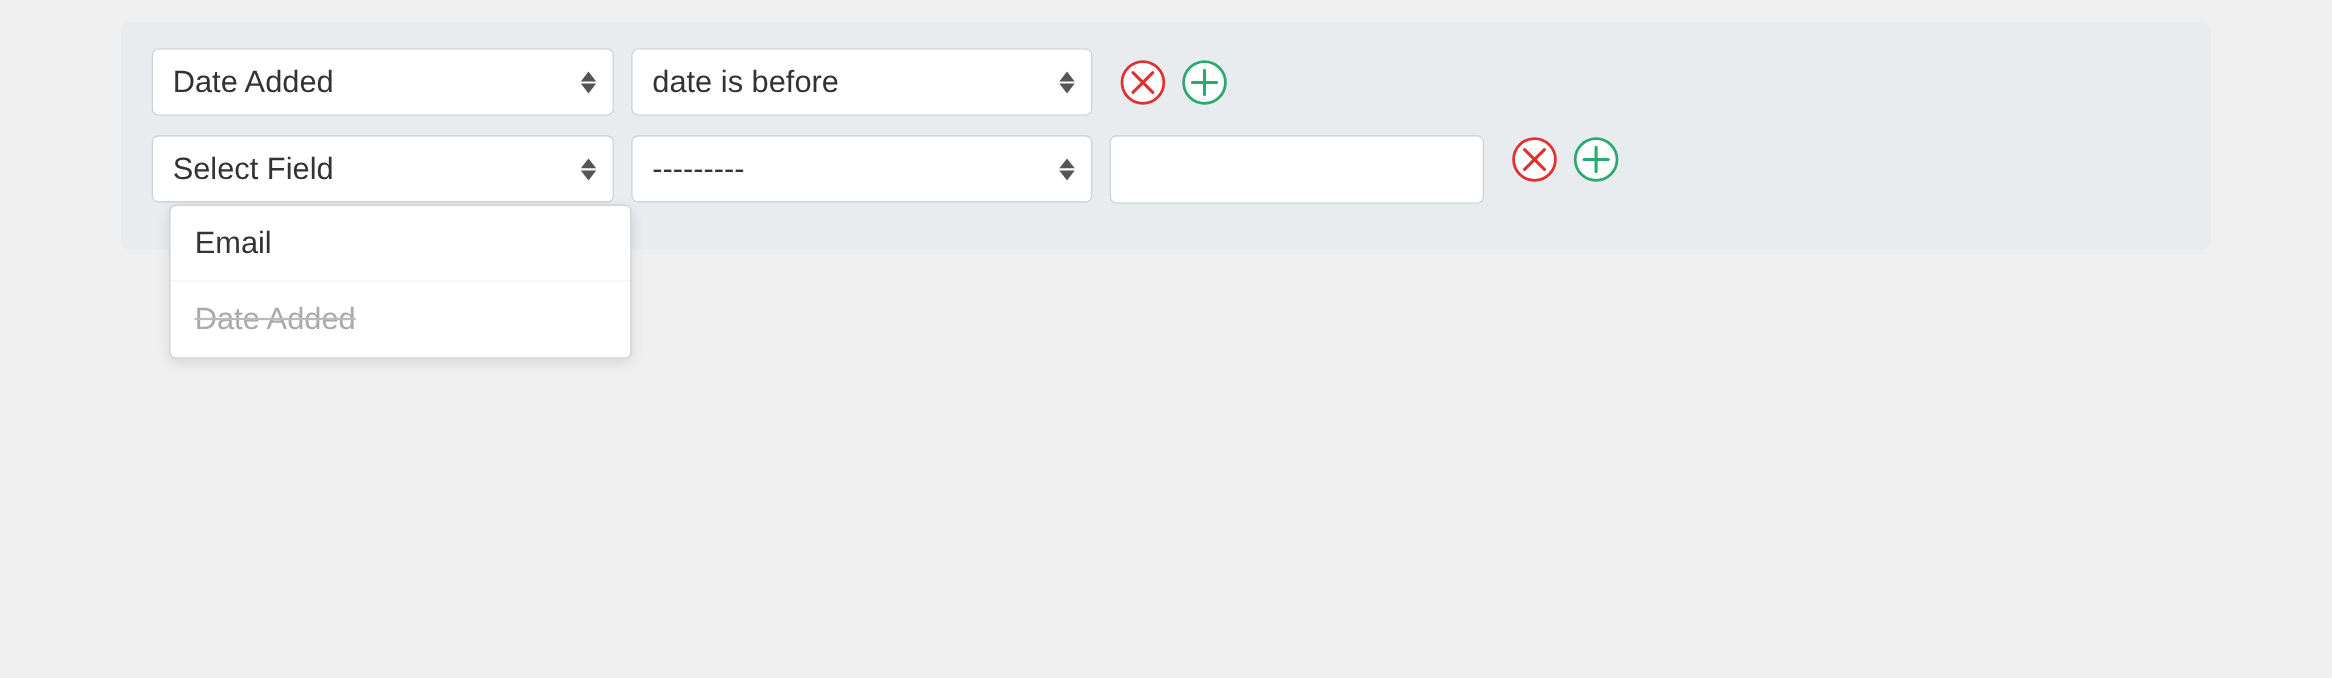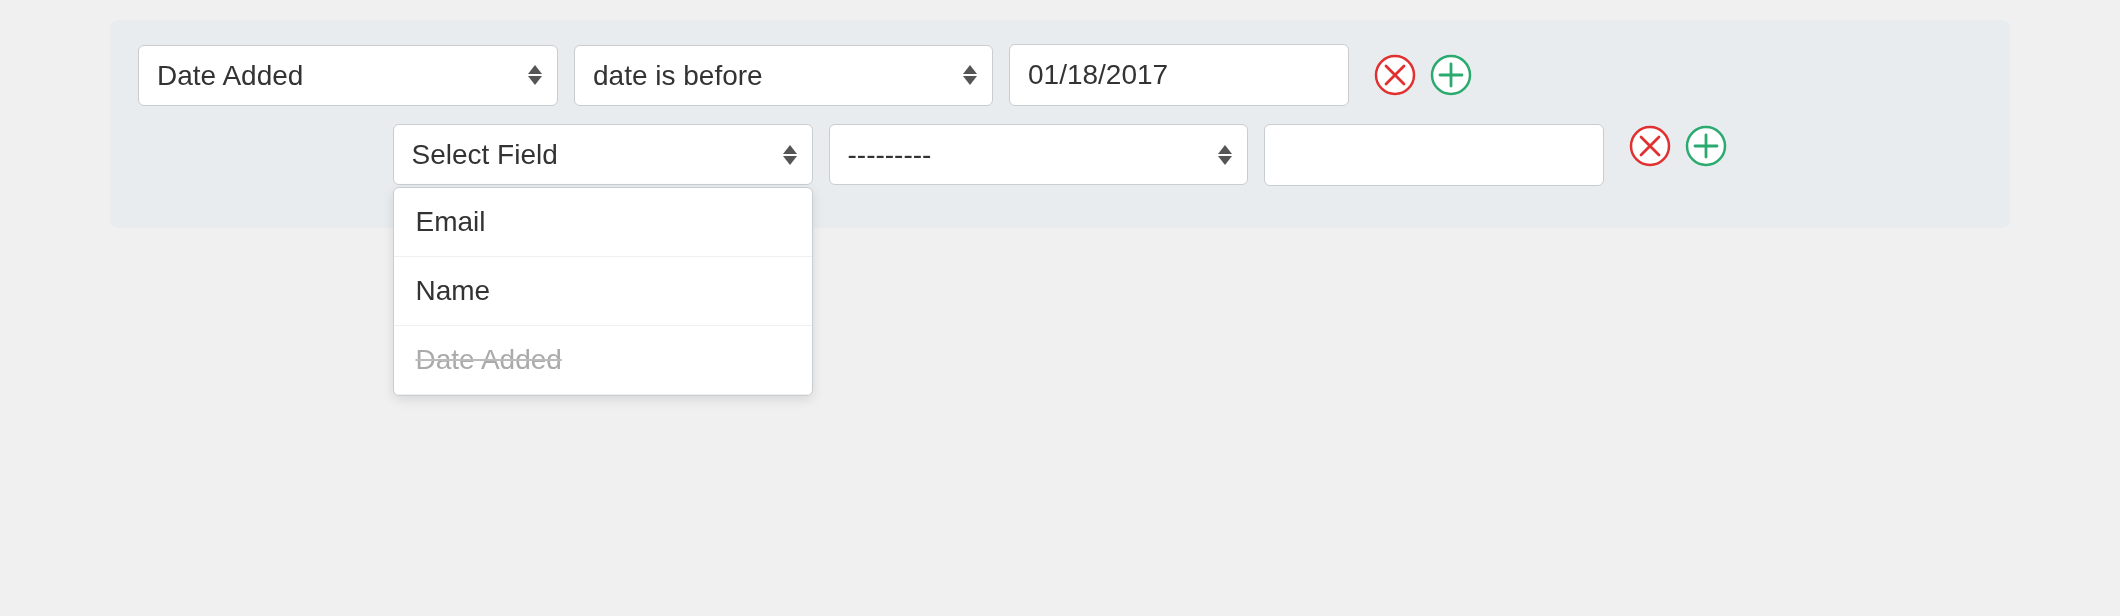--- a/index.html
+++ b/index.html
@@ -126,21 +126,21 @@
     }
 
     
     .dropdown-container {
       position: relative;
     }
 
     .dropdown-menu {
       position: absolute;
       top: calc(100% + 2px);
-      left: 0;
+      left: 16px;
       width: 420px;
       background: #ffffff;
       border: 1.5px solid #c8cdd2;
       border-radius: 6px;
       z-index: 100;
       overflow: hidden;
       box-shadow: 0 4px 12px rgba(0,0,0,0.1);
     }
 
     .dropdown-item {
@@ -185,58 +185,56 @@
         <option value="date_is_before" selected="">date is before</option>
         <option value="date_is_after">date is after</option>
         <option value="date_is">date is</option>
       </select>
       <div class="select-arrow">
         <div class="arrow-up"></div>
         <div class="arrow-down"></div>
       </div>
     </div>
 
-    <input class="value-input" type="text" value="01/18/2017" style="">
 
     <div class="action-buttons">
       <button class="icon-btn" title="Remove filter">
         <svg class="remove-icon" viewBox="0 0 44 44" fill="none" xmlns="http://www.w3.org/2000/svg">
           <circle cx="22" cy="22" r="19" stroke="#e03030" stroke-width="2.5" fill="white"></circle>
           <line x1="13" y1="13" x2="31" y2="31" stroke="#e03030" stroke-width="2.8" stroke-linecap="round"></line>
           <line x1="31" y1="13" x2="13" y2="31" stroke="#e03030" stroke-width="2.8" stroke-linecap="round"></line>
         </svg>
       </button>
       <button class="icon-btn" title="Add filter">
         <svg class="add-icon" viewBox="0 0 44 44" fill="none" xmlns="http://www.w3.org/2000/svg">
           <circle cx="22" cy="22" r="19" stroke="#2aaa6e" stroke-width="2.5" fill="white"></circle>
           <line x1="22" y1="11" x2="22" y2="33" stroke="#2aaa6e" stroke-width="2.8" stroke-linecap="round"></line>
           <line x1="11" y1="22" x2="33" y2="22" stroke="#2aaa6e" stroke-width="2.8" stroke-linecap="round"></line>
         </svg>
       </button>
     </div>
   </div>
 
-  <div class="filter-row" style="align-items: flex-start; justify-content: center;">
+  <div class="filter-row" style="align-items: flex-start;">
 
     <div class="select-wrapper dropdown-container">
       <select class="filter-select field-select">
         <option value="" selected="">Select Field</option>
         <option value="date_added">Date Added</option>
         <option value="email">Email</option>
         <option value="name">Name</option>
         <option value="ad_tracking">Ad Tracking</option>
       </select>
       <div class="select-arrow">
         <div class="arrow-up"></div>
         <div class="arrow-down"></div>
       </div>
 
       <div class="dropdown-menu">
         <div class="dropdown-item">Email</div>
-        <div class="dropdown-item">Name</div>
         <div class="dropdown-item partial" style="text-decoration: line-through; text-decoration-color: #bbb;">Date Added</div>
       </div>
     </div>
 
     <div class="select-wrapper">
       <select class="filter-select condition-select">
         <option value="" selected="">---------</option>
       </select>
       <div class="select-arrow">
         <div class="arrow-up"></div>

